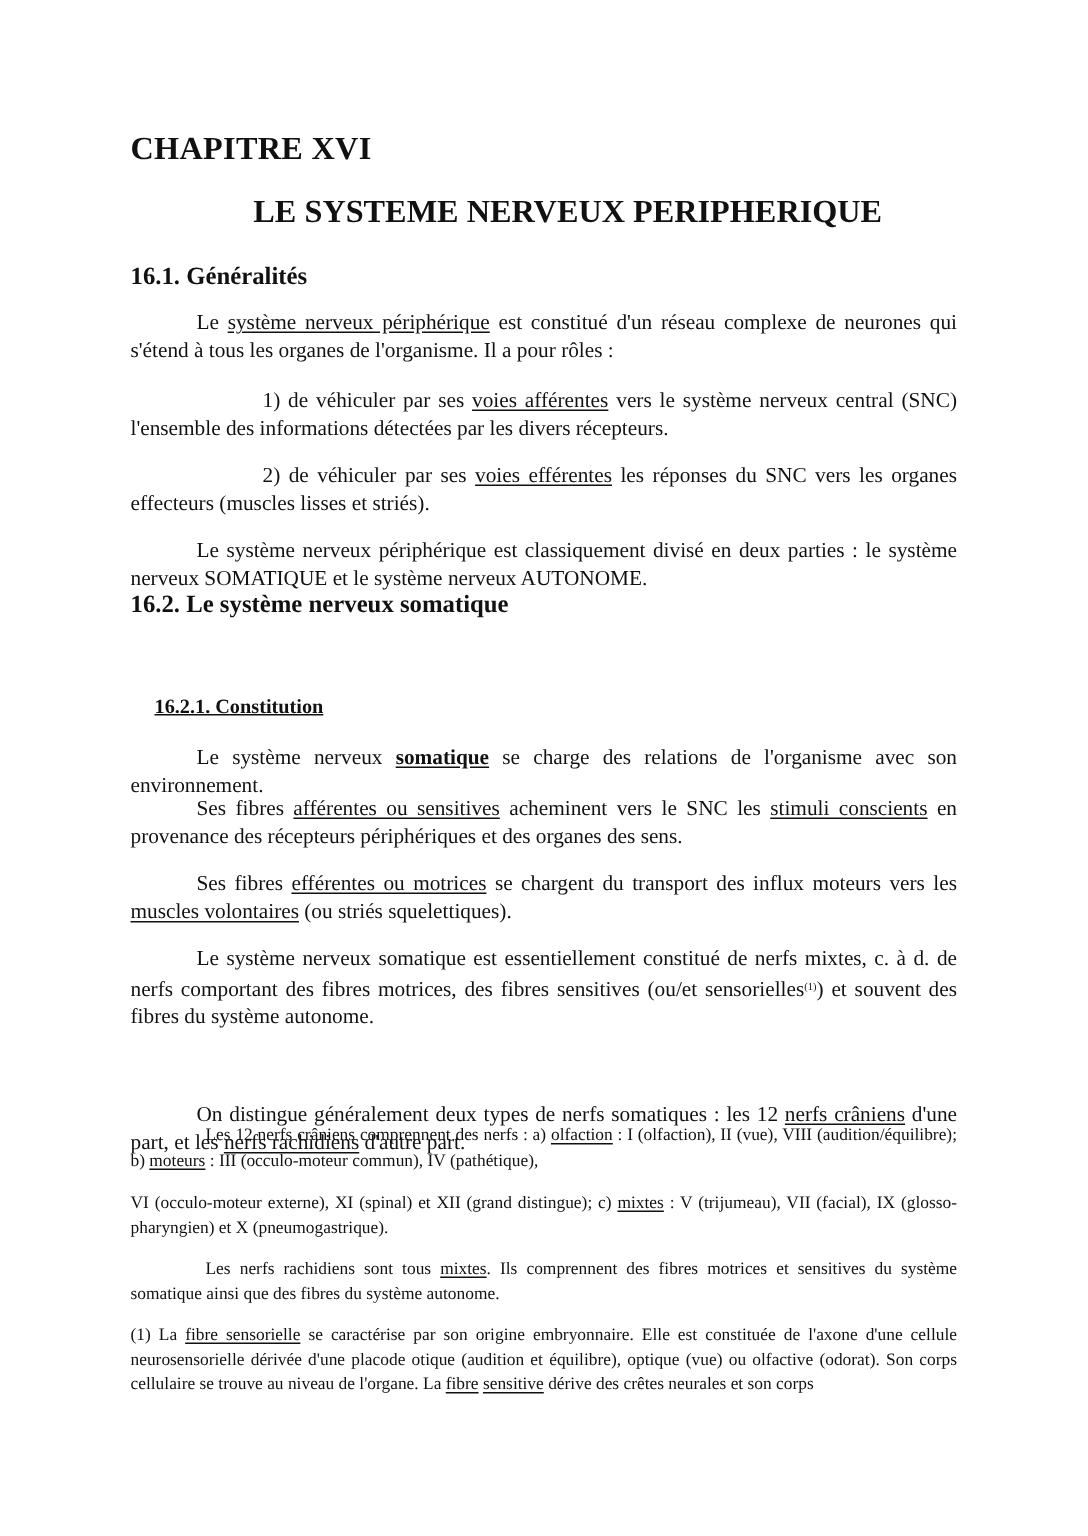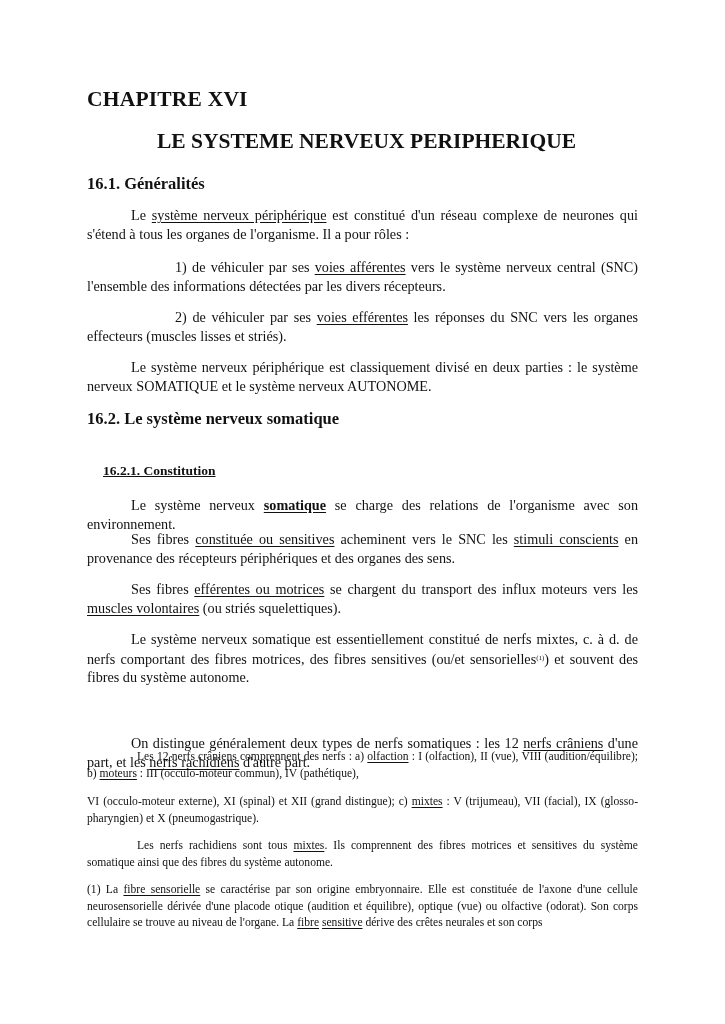--- a/index.html
+++ b/index.html
@@ -27,21 +27,21 @@
       top: 85px;
       text-align: left;
       font-weight: bold;
       font-size: 21.5px;
       letter-spacing: 0.2px;
       margin: 0;
       line-height: 28px;
     }
     .chapter-subtitle {
       position: absolute;
-      left: 4px; width: 551px;
+      left: 16px; width: 551px;
       top: 127px;
       text-align: center;
       font-weight: bold;
       font-size: 21.5px;
       margin: 0;
       line-height: 28px;
     }
     .h2 {
       position: absolute;
       left: 0;
@@ -90,27 +90,27 @@
   <h2 class="h2" style="top:173px;">16.1.  Généralités</h2>
 
   <p class="para indent1" style="top:206px;"><span>Le </span><span class="u">système nerveux périphérique</span><span> est constitué d'un réseau complexe de neurones qui s'étend à tous les organes de l'organisme. Il a pour rôles :</span></p>
 
   <p class="para indent2" style="top:258px;"><span>1) de véhiculer par ses </span><span class="u">voies afférentes</span><span> vers le système nerveux central (SNC) l'ensemble des informations détectées par les divers récepteurs.</span></p>
 
   <p class="para indent2" style="top:308px;"><span>2) de véhiculer par ses </span><span class="u">voies efférentes</span><span> les réponses du SNC vers les organes effecteurs (muscles lisses et striés).</span></p>
 
   <p class="para indent1" style="top:358px;">Le système nerveux périphérique est classiquement divisé en deux parties : le système nerveux SOMATIQUE et le système nerveux AUTONOME.</p>
 
-  <h2 class="h2" style="top:408px;">16.2.  Le système nerveux somatique</h2>
+  <h2 class="h2" style="top:392px;">16.2.  Le système nerveux somatique</h2>
 
   <h3 class="h3" style="top:446px;">16.2.1.  Constitution</h3>
 
   <p class="para indent1" style="top:496px;"><span>Le système nerveux </span><span class="ub">somatique</span><span> se charge des relations de l'organisme avec son environnement.</span></p>
 
-  <p class="para indent1" style="top:530px;"><span>Ses fibres </span><span class="u">constituée ou sensitives</span><span> acheminent vers le SNC les </span><span class="u">stimuli conscients</span><span> en provenance des récepteurs périphériques et des organes des sens.</span></p>
+  <p class="para indent1" style="top:530px;"><span>Ses fibres </span><span class="u">afférentes ou sensitives</span><span> acheminent vers le SNC les </span><span class="u">stimuli conscients</span><span> en provenance des récepteurs périphériques et des organes des sens.</span></p>
 
   <p class="para indent1" style="top:580px;"><span>Ses fibres </span><span class="u">efférentes ou motrices</span><span> se chargent du transport des influx moteurs vers les </span><span class="u">muscles volontaires</span><span> (ou striés squelettiques).</span></p>
 
   <p class="para indent1" style="top:630px;"><span>Le système nerveux somatique est essentiellement constitué de nerfs mixtes, c. à d. de nerfs comportant des fibres motrices, des fibres sensitives (ou/et sensorielles</span><span class="sup">(1)</span><span>) et souvent des fibres du système autonome.</span></p>
 
   <p class="para indent1" style="top:699px;margin-top:35px;"><span>On distingue généralement deux types de nerfs somatiques : les 12 </span><span class="u">nerfs crâniens</span><span> d'une part, et les </span><span class="u">nerfs rachidiens</span><span> d'autre part.</span></p>
 
   <p class="para small indent-s" style="top:749px;"><span>Les 12 nerfs crâniens comprennent des nerfs : a) </span><span class="u">olfaction</span><span> : I (olfaction), II (vue), VIII (audition/équilibre);  b) </span><span class="u">moteurs</span><span> : III (occulo-moteur commun), IV (pathétique),</span></p>
 
   <p class="para small" style="top:794px;"><span>VI (occulo-moteur externe), XI (spinal) et XII (grand distingue);  c) </span><span class="u">mixtes</span><span> : V (trijumeau), VII (facial), IX (glosso-pharyngien) et X (pneumogastrique).</span></p>

